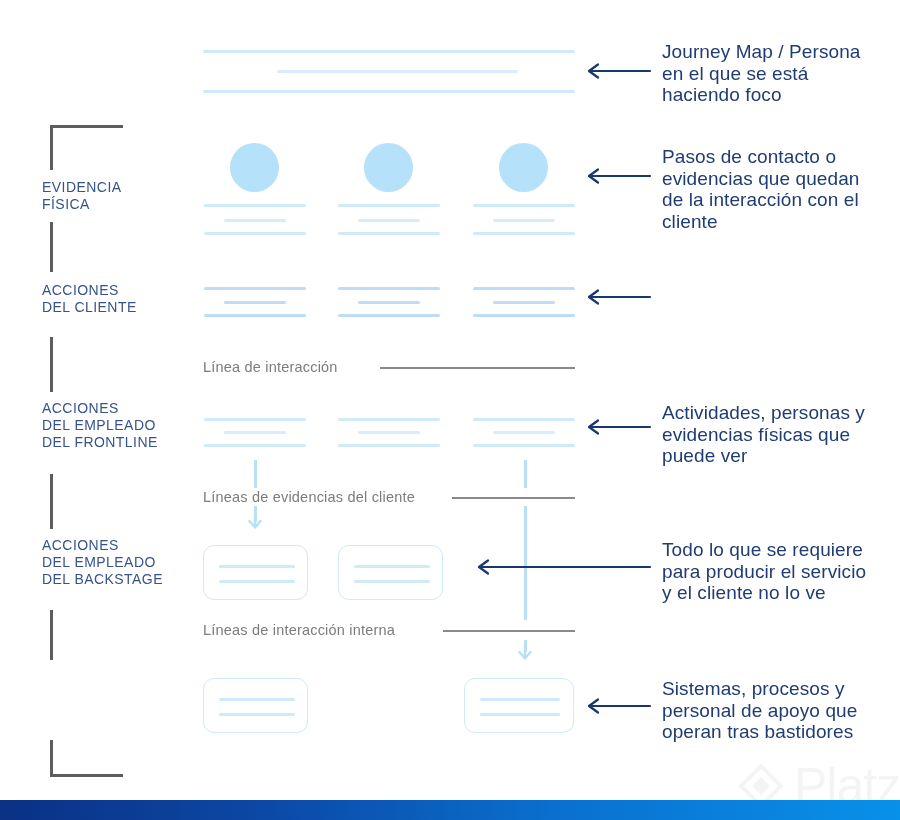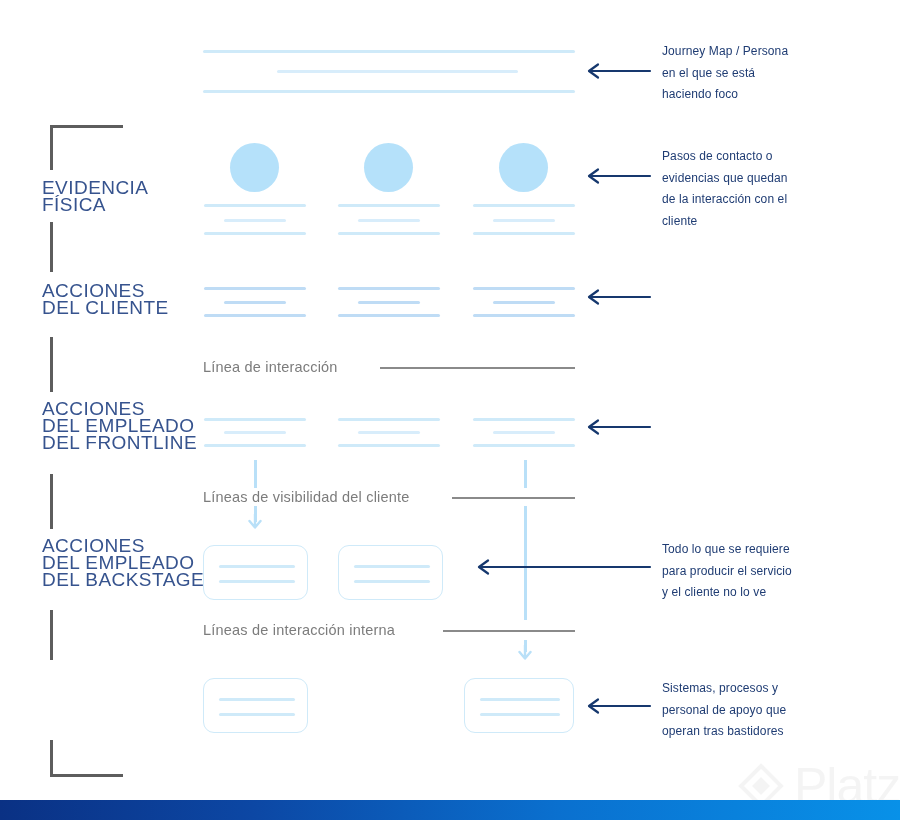--- a/index.html
+++ b/index.html
@@ -16,21 +16,21 @@
   .abs{position:absolute;}
 
   
   .bracket-v{position:absolute;width:3px;background:#5d5d5d;}
   .bracket-h{position:absolute;height:3px;background:#5d5d5d;}
 
   
   .row-label{
     position:absolute;
     color:#36538e;
-    font-size:19px;
+    font-size:14px;
     letter-spacing:.45px;
     line-height:17px;
     white-space:pre-line;
   }
 
   
   .sk{position:absolute;height:3px;border-radius:2px;background:#cfeaf9;}
   .sk.mid{background:#d8edfb;}
   .sk.dark{background:#bfdcf5;}
 
@@ -57,21 +57,21 @@
   .sep-line{position:absolute;height:2px;background:#8a8a8a;}
 
   
   .conn-v{position:absolute;width:2.5px;background:#b9e0f8;}
   .conn-arrow{position:absolute;}
 
   
   .note{
     position:absolute;
     color:#1f3c73;
-    font-size:12px;
+    font-size:19px;
     line-height:21.5px;
     letter-spacing:.1px;
     white-space:pre-line;
   }
   .note-arrow{position:absolute;}
 
   
   .watermark{
     position:absolute;
     opacity:.055;
@@ -178,21 +178,21 @@
   </svg>
 
   <div class="conn-v" style="left:524px;top:460px;height:28px;"></div>
   <div class="conn-v" style="left:524px;top:506px;height:114px;"></div>
   <div class="conn-v" style="left:524px;top:640px;height:12px;"></div>
   <svg class="conn-arrow" style="left:516px;top:645px;" width="18" height="16" viewBox="0 0 18 16">
     <path d="M9 0 L9 12 M3.5 7 L9 13.5 L14.5 7" fill="none" stroke="#b9e0f8" stroke-width="2.4" stroke-linecap="round" stroke-linejoin="round"></path>
   </svg>
 
   <div>
-    <div class="sep-label" style="left:203px;top:489px;">Líneas de visibilidad del cliente</div>
+    <div class="sep-label" style="left:203px;top:489px;">Líneas de evidencias del cliente</div>
     <div class="sep-line" style="left:452px;top:497px;width:123px;"></div>
   </div>
 
   <div>
     <div class="card" style="left:203px;top:545px;width:105px;height:55px;">
       <div class="sk" style="left:15px;top:19px;width:76px;"></div>
       <div class="sk" style="left:15px;top:34px;width:76px;"></div>
     </div>
     <div class="card" style="left:338px;top:545px;width:105px;height:55px;">
       <div class="sk" style="left:15px;top:19px;width:76px;"></div>
@@ -231,20 +231,23 @@
 de la interacción con el
 cliente</div>
 
   <svg class="note-arrow" style="left:586px;top:288px;" width="66" height="18" viewBox="0 0 66 18">
     <path d="M64 9 L4 9 M12 2.5 L3 9 L12 15.5" fill="none" stroke="#16386e" stroke-width="2.2" stroke-linecap="round" stroke-linejoin="round"></path>
   </svg>
 
   <svg class="note-arrow" style="left:586px;top:418px;" width="66" height="18" viewBox="0 0 66 18">
     <path d="M64 9 L4 9 M12 2.5 L3 9 L12 15.5" fill="none" stroke="#16386e" stroke-width="2.2" stroke-linecap="round" stroke-linejoin="round"></path>
   </svg>
+  <div class="note" style="left:662px;top:402px;width:228px;">Actividades, personas y
+evidencias físicas que
+puede ver</div>
 
   <svg class="note-arrow" style="left:476px;top:558px;" width="176" height="18" viewBox="0 0 176 18">
     <path d="M174 9 L4 9 M12 2.5 L3 9 L12 15.5" fill="none" stroke="#16386e" stroke-width="2.2" stroke-linecap="round" stroke-linejoin="round"></path>
   </svg>
   <div class="note" style="left:662px;top:539px;width:228px;">Todo lo que se requiere
 para producir el servicio
 y el cliente no lo ve</div>
 
   <svg class="note-arrow" style="left:586px;top:697px;" width="66" height="18" viewBox="0 0 66 18">
     <path d="M64 9 L4 9 M12 2.5 L3 9 L12 15.5" fill="none" stroke="#16386e" stroke-width="2.2" stroke-linecap="round" stroke-linejoin="round"></path>

